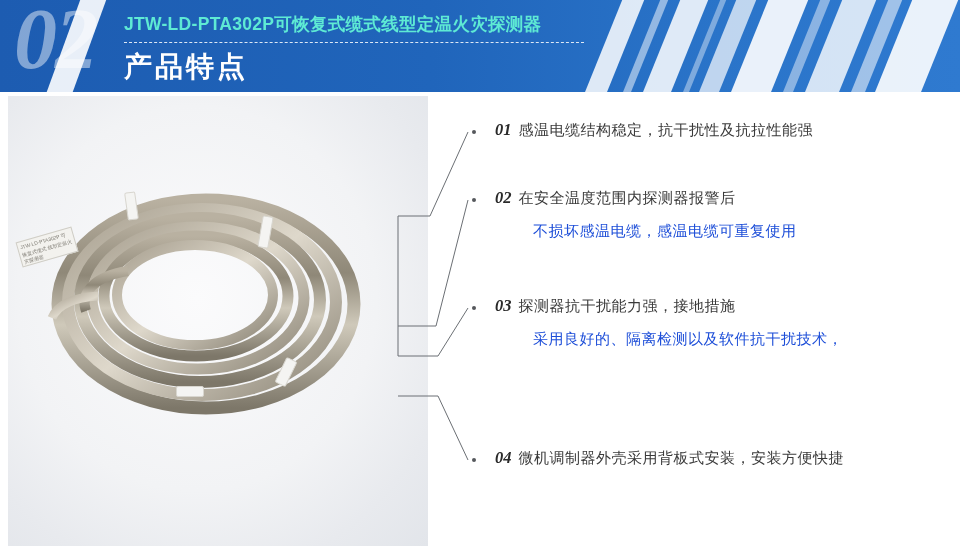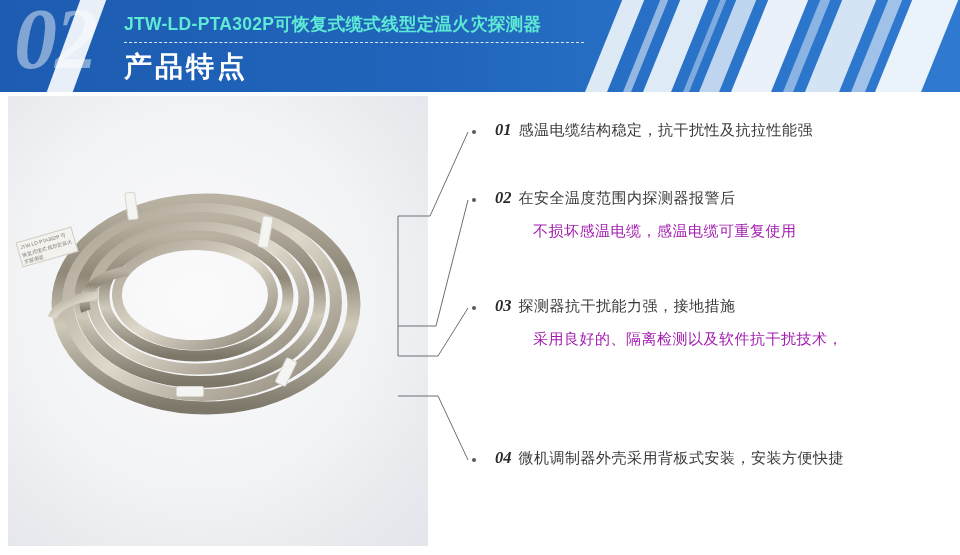--- a/index.html
+++ b/index.html
@@ -147,21 +147,21 @@
     color: #2a2a2a;
     margin-right: 7px;
   }
   .feature .txt {
     font-size: 15px;
     color: #3a3a3a;
     letter-spacing: 0.5px;
   }
   .feature .line2 {
     font-size: 15px;
-    color: #a21caf;
+    color: #1d4ed8;
     letter-spacing: 0.5px;
     margin-top: 14px;
     margin-left: 38px;
     display: block;
   }
   .dot {
     position: absolute;
     left: 82px;
     width: 4px; height: 4px;
     border-radius: 50%;

